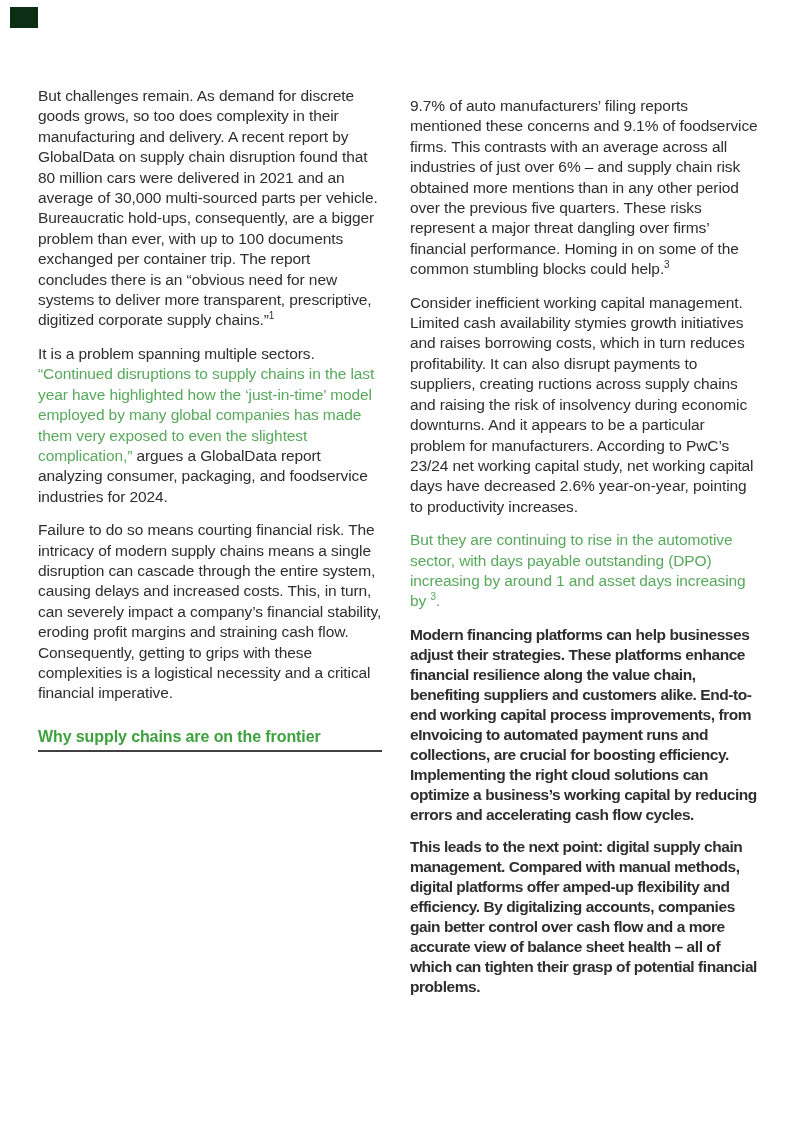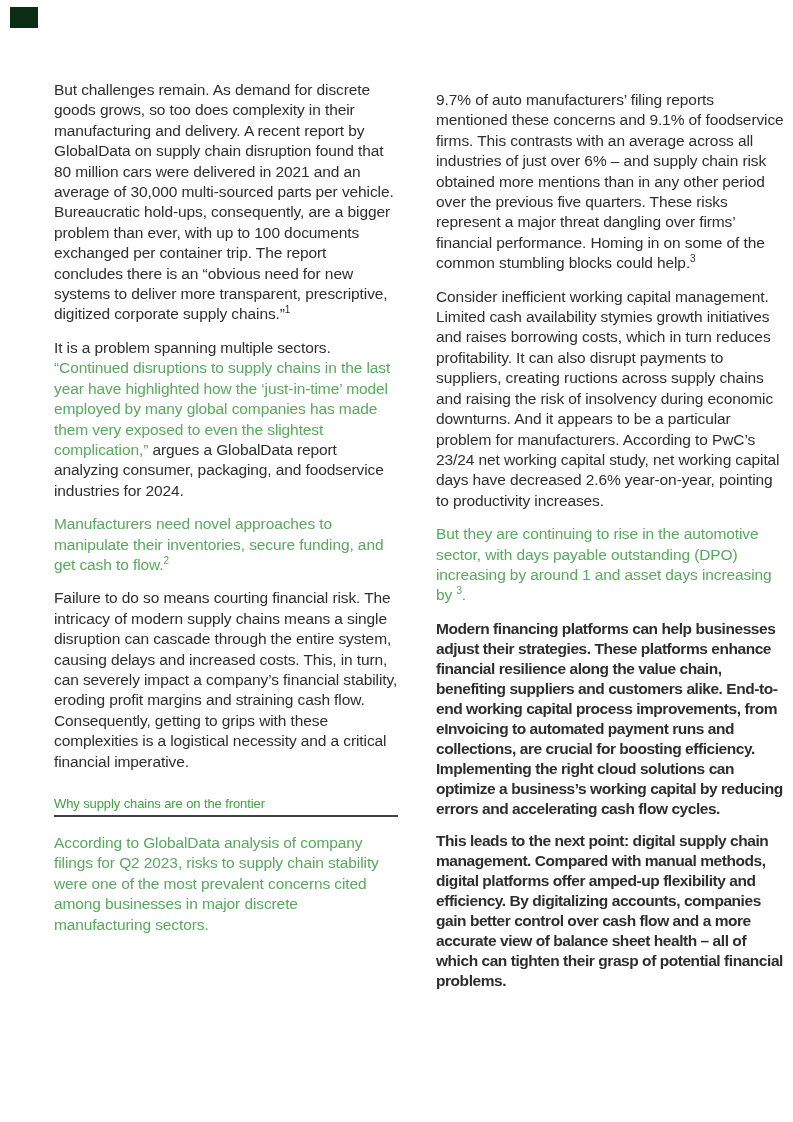--- a/index.html
+++ b/index.html
@@ -24,24 +24,23 @@
     position: absolute;
     left: 10px;
     top: 7px;
     width: 28px;
     height: 21px;
     background: var(--logo-color, #0c2e14);
   }
   .columns {
     position: absolute;
     left: 38px;
-    top: 80px;
+    top: 86px;
     display: flex;
-    gap: 38px;
-    margin-left: 16px;
+    gap: 28px;
   }
   .col {
     box-sizing: border-box;
   }
   .col-left  { width: 344px; }
   .col-right { width: 352px; padding-top: 10px; }
   .para {
     margin: 0 0 13px 0;
     font-size: 15.5px;
     line-height: 20.4px;
@@ -58,45 +57,43 @@
   .seg-green { color: var(--green-text, #58a95c); }
   sup {
     font-size: 10px;
     line-height: 0;
     vertical-align: super;
   }
   .seg-sup-black { color: var(--body-text, #2e2e2e); }
   .seg-sup-green { color: var(--green-text, #58a95c); }
   .col-heading {
     margin: 24px 0 0 0;
-    font-size: 13px;
-    font-weight: 400;
+    font-size: 16px;
+    font-weight: 700;
     letter-spacing: -0.1px;
     color: var(--heading-green, #3da23e);
   }
   .heading-rule {
     height: 0;
     border-bottom: 2px solid var(--rule-color, #404040);
     margin: 4px 0 16px 0;
   }
 </style>
 </head>
 <body>
 
 <div class="page">
   <div class="brand-logo"></div>
   <div class="columns">
     <div class="col col-left">
         <p class="para"><span class="seg-black">But challenges remain. As demand for discrete goods grows, so too does complexity in their manufacturing and delivery. A recent report by GlobalData on supply chain disruption found that 80 million cars were delivered in 2021 and an average of 30,000 multi-sourced parts per vehicle. Bureaucratic hold-ups, consequently, are a bigger problem than ever, with up to 100 documents exchanged per container trip. The report concludes there is an “obvious need for new systems to deliver more transparent, prescriptive, digitized corporate supply chains.”</span><sup class="seg-sup-black">1</sup></p>
         <p class="para"><span class="seg-black">It is a problem spanning multiple sectors. </span><span class="seg-green">“Continued disruptions to supply chains in the last year have highlighted how the ‘just-in-time’ model employed by many global companies has made them very exposed to even the slightest complication,”</span><span class="seg-black"> argues a GlobalData report analyzing consumer, packaging, and foodservice industries for 2024.</span></p>
-        <p class="para"><span class="seg-green">Manufacturers need novel approaches to manipulate their inventories, secure funding, and get cash to flow.</span><sup class="seg-sup-green">2</sup></p>
         <p class="para"><span class="seg-black">Failure to do so means courting financial risk. The intricacy of modern supply chains means a single disruption can cascade through the entire system, causing delays and increased costs. This, in turn, can severely impact a company’s financial stability, eroding profit margins and straining cash flow. Consequently, getting to grips with these complexities is a logistical necessity and a critical financial imperative.</span></p>
         <h2 class="col-heading">Why supply chains are on the frontier</h2>
         <div class="heading-rule"></div>
-        <p class="para"><span class="seg-green">According to GlobalData analysis of company filings for Q2 2023, risks to supply chain stability were one of the most prevalent concerns cited among businesses in major discrete manufacturing sectors.</span></p>
       </div>
     <div class="col col-right">
         <p class="para"><span class="seg-black">9.7% of auto manufacturers’ filing reports mentioned these concerns and 9.1% of foodservice firms. This contrasts with an average across all industries of just over 6% – and supply chain risk obtained more mentions than in any other period over the previous five quarters. These risks represent a major threat dangling over firms’ financial performance. Homing in on some of the common stumbling blocks could help.</span><sup class="seg-sup-black">3</sup></p>
         <p class="para"><span class="seg-black">Consider inefficient working capital management. Limited cash availability stymies growth initiatives and raises borrowing costs, which in turn reduces profitability. It can also disrupt payments to suppliers, creating ructions across supply chains and raising the risk of insolvency during economic downturns. And it appears to be a particular problem for manufacturers. According to PwC’s 23/24 net working capital study, net working capital days have decreased 2.6% year-on-year, pointing to productivity increases.</span></p>
         <p class="para"><span class="seg-green">But they are continuing to rise in the automotive sector, with days payable outstanding (DPO) increasing by around 1 and asset days increasing by </span><sup class="seg-sup-green">3</sup><span class="seg-green">.</span></p>
         <p class="para condensed"><span class="seg-black">Modern financing platforms can help businesses adjust their strategies. These platforms enhance financial resilience along the value chain, benefiting suppliers and customers alike. End-to-end working capital process improvements, from eInvoicing to automated payment runs and collections, are crucial for boosting efficiency. Implementing the right cloud solutions can optimize a business’s working capital by reducing errors and accelerating cash flow cycles.</span></p>
         <p class="para condensed"><span class="seg-black">This leads to the next point: digital supply chain management. Compared with manual methods, digital platforms offer amped-up flexibility and efficiency. By digitalizing accounts, companies gain better control over cash flow and a more accurate view of balance sheet health – all of which can tighten their grasp of potential financial problems.</span></p>
       </div>
   </div>
 </div>

